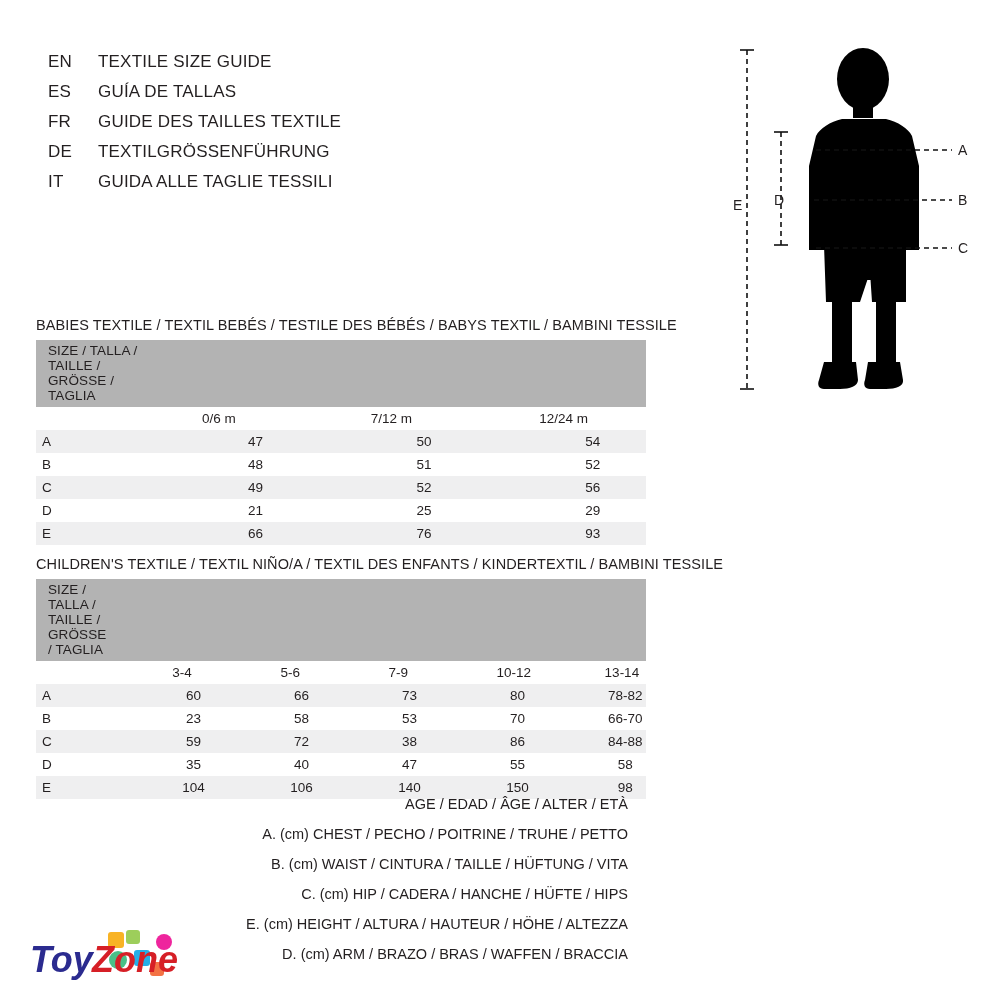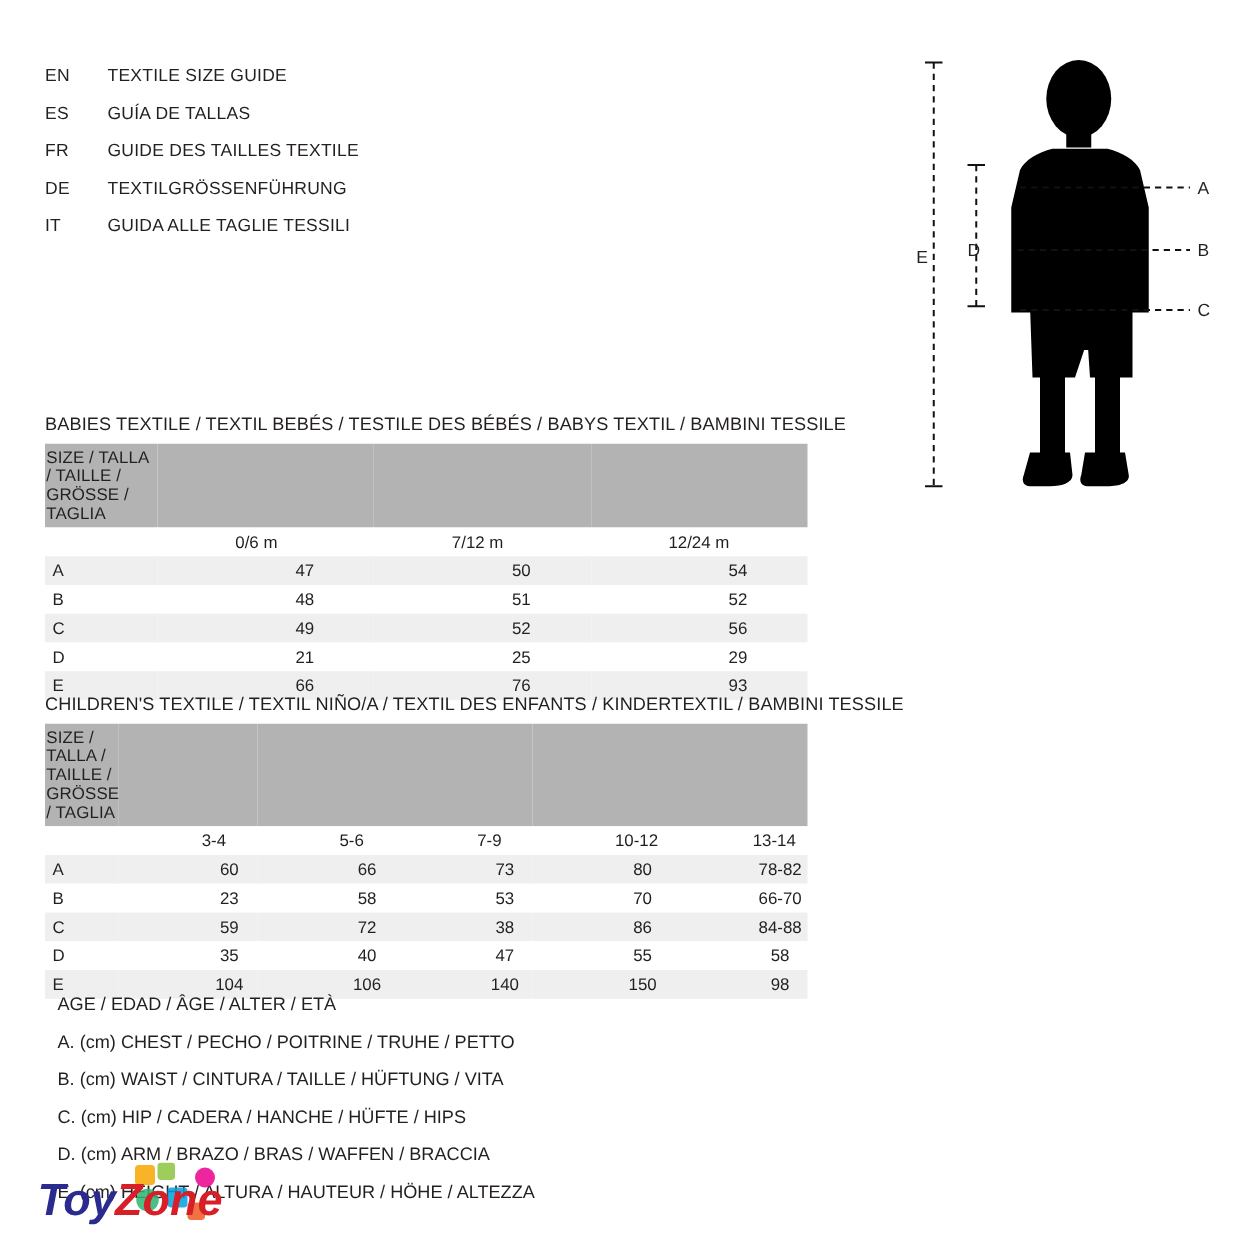--- a/index.html
+++ b/index.html
@@ -18,22 +18,23 @@
   .title-block {
     position: absolute;
     left: 36px;
     top: 52px;
     width: 430px;
   }
   .title-row {
     display: flex;
     align-items: baseline;
     height: 30px;
-    font-size: 14px;
+    font-size: 17px;
     letter-spacing: 0.2px;
+    margin-left: 12px;
   }
   .title-lang {
     width: 50px;
     flex: 0 0 50px;
   }
   .title-text { white-space: nowrap; }
 
   
   .figure {
     position: absolute;
@@ -42,41 +43,41 @@
     width: 250px;
     height: 360px;
   }
   .figure svg { display: block; }
 
   
   .section {
     position: absolute;
     left: 36px;
   }
-  .section.babies { top: 332px; width: 610px; }
+  .section.babies { top: 317px; width: 610px; }
   .section.children { top: 556px; width: 610px; }
 
   .section-title {
     font-size: 14.5px;
     letter-spacing: 0.1px;
     margin-bottom: 7px;
     white-space: nowrap;
   }
   table {
     border-collapse: collapse;
     width: 100%;
     font-size: 13.5px;
   }
   .hdr-row td {
     background: #b3b3b3;
     padding: 3px 0 4px 0;
     font-size: 13.5px;
   }
   .hdr-row td.hdr-span {
-    padding-left: 1px;
+    padding-left: 12px;
     letter-spacing: 0.1px;
   }
   .sizes-row td {
     background: #ffffff;
     padding: 4px 0 4px 0;
   }
   tbody tr td { padding: 4px 0 4px 0; }
   tr.shade td { background: #efeff0; }
   tr.plain td { background: #ffffff; }
   td.label {
@@ -96,25 +97,26 @@
   .children td.c0 { width: 28px; }
   .children td.c1 { width: 114px; padding-left: 66px; }
   .children td.c2 { width: 114px; padding-left: 66px; }
   .children td.c3 { width: 114px; padding-left: 66px; margin-top: 24px; }
   .children td.c4 { width: 114px; padding-left: 66px; }
   .children td.c5 { width: 114px; padding-left: 66px; }
 
   
   .legend {
     position: absolute;
-    left: 46px;
+    left: 28px;
     top: 789px;
     width: 600px;
     font-size: 14.5px;
     line-height: 30px;
+    text-align: right;
   }
   .legend div { white-space: nowrap; }
 
   
   .logo {
     position: absolute;
     left: 22px;
     top: 930px;
     width: 250px;
     height: 60px;
@@ -308,22 +310,22 @@
       </tr>
     </tbody>
   </table>
 </div>
 
 <div class="legend">
   <div>AGE / EDAD / ÂGE / ALTER / ETÀ</div>
   <div>A. (cm) CHEST / PECHO / POITRINE / TRUHE / PETTO</div>
   <div>B. (cm) WAIST / CINTURA / TAILLE / HÜFTUNG / VITA</div>
   <div>C. (cm) HIP / CADERA / HANCHE / HÜFTE / HIPS</div>
+  <div>E. (cm) HEIGHT / ALTURA / HAUTEUR / HÖHE / ALTEZZA</div>
   <div>D. (cm) ARM / BRAZO / BRAS / WAFFEN / BRACCIA</div>
-  <div>E. (cm) HEIGHT / ALTURA / HAUTEUR / HÖHE / ALTEZZA</div>
 </div>
 
 <div class="logo">
   <svg width="250" height="60" viewBox="0 0 250 60" xmlns="http://www.w3.org/2000/svg">
 
     <g opacity="0.85">
       <rect x="86" y="2" width="16" height="16" rx="3" fill="#f7a600"></rect>
       <rect x="104" y="0" width="14" height="14" rx="3" fill="#8cc63f"></rect>
       <circle cx="96" cy="30" r="9" fill="#2bb673"></circle>
       <rect x="112" y="20" width="16" height="16" rx="3" fill="#00a0e3"></rect>

